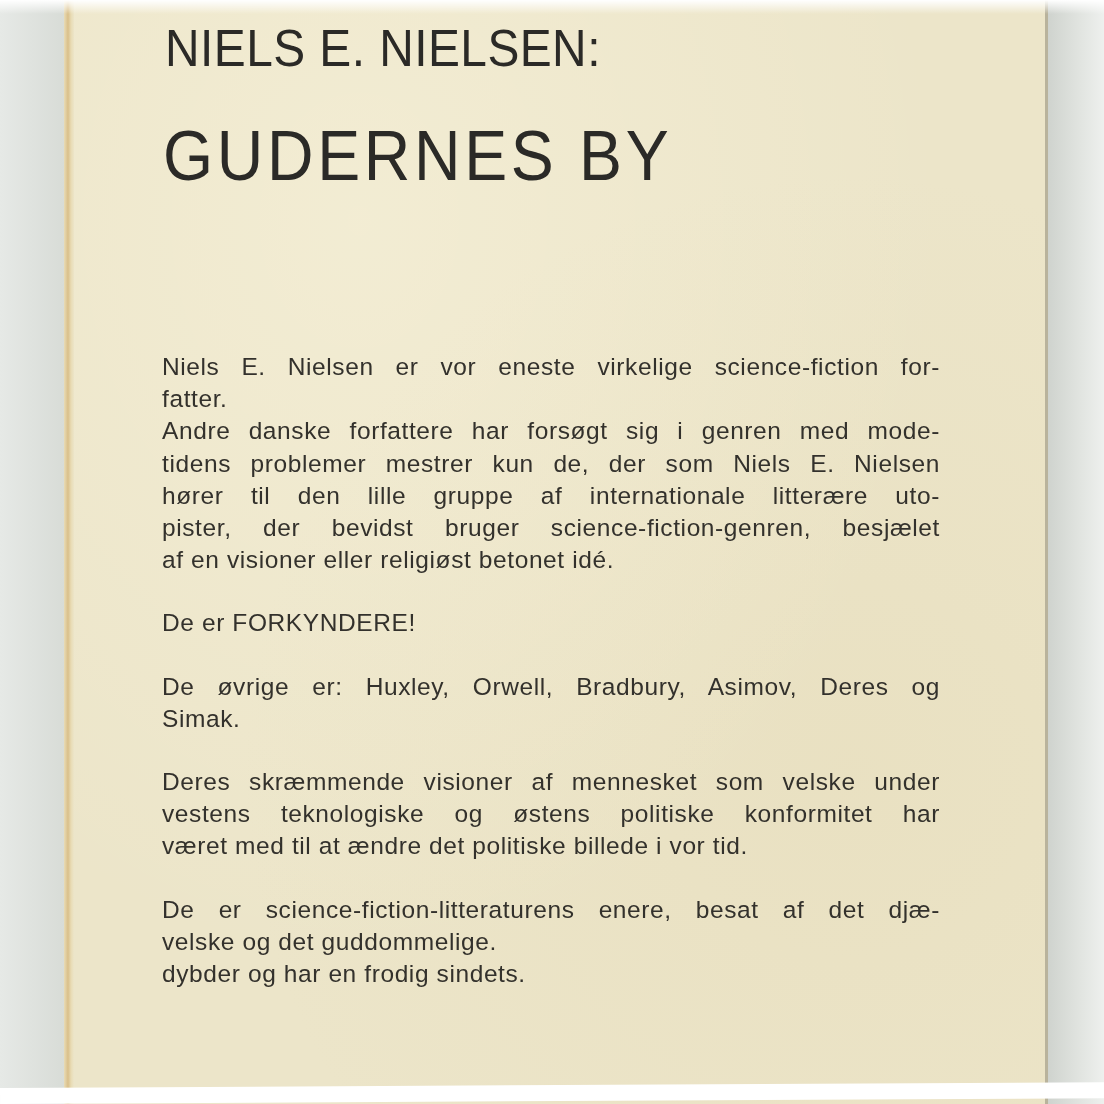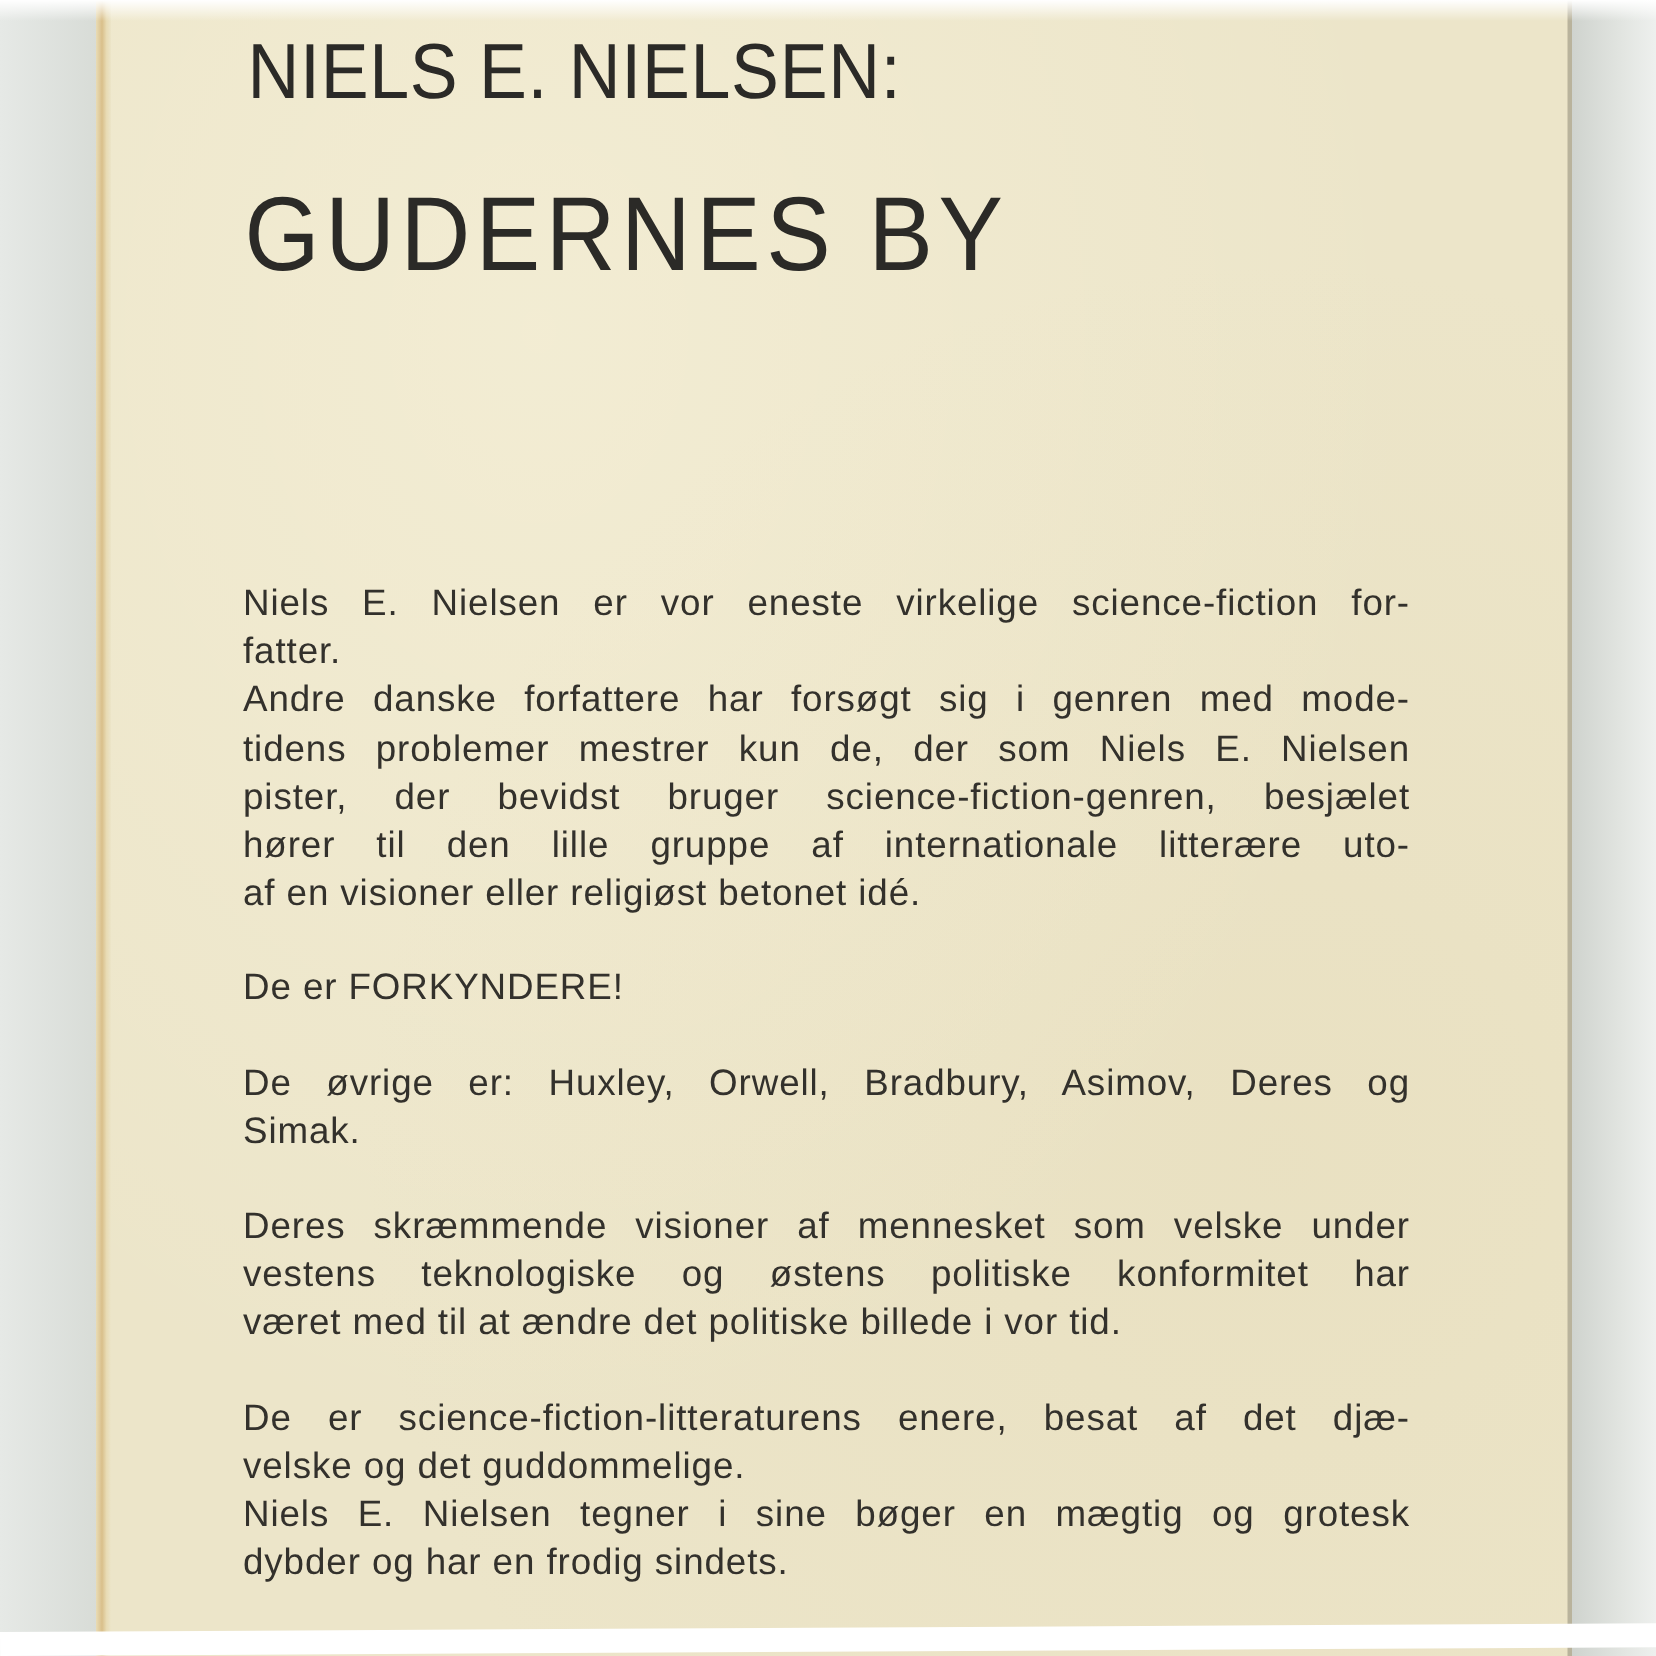--- a/index.html
+++ b/index.html
@@ -89,21 +89,20 @@
       font-weight: normal;
     }
     .body-text {
       position: absolute;
       left: 162px;
       top: 351px;
       width: 778px;
       color: #33312c;
       font-size: 24.5px;
       line-height: 32.2px;
-      margin-top: 36px;
     }
     .para {
       margin: 0;
       text-align: justify;
       text-align-last: left;
     }
     .para.gap {
       margin-top: 31px;
     }
     .line {
@@ -130,38 +129,37 @@
 
 <div class="author">NIELS E. NIELSEN:</div>
 <div class="title">GUDERNES BY</div>
 
 <div class="body-text">
   <p class="para">
     <span class="line">Niels E. Nielsen er vor eneste virkelige science-fiction for-</span>
     <span class="line last">fatter.</span>
     <span class="line">Andre danske forfattere har forsøgt sig i genren med mode-</span>
     <span class="line">tidens problemer mestrer kun de, der som Niels E. Nielsen</span>
+    <span class="line">hører til den lille gruppe af internationale litterære uto-</span>
     <span class="line">pister, der bevidst bruger science-fiction-genren, besjælet</span>
-    <span class="line">hører til den lille gruppe af internationale litterære uto-</span>
     <span class="line last">af en visioner eller religiøst betonet idé.</span>
   </p>
   <p class="para gap">
     <span class="line last">De er FORKYNDERE!</span>
   </p>
   <p class="para gap">
     <span class="line">De øvrige er: Huxley, Orwell, Bradbury, Asimov, Deres og</span>
     <span class="line last">Simak.</span>
   </p>
   <p class="para gap">
     <span class="line">Deres skræmmende visioner af mennesket som velske under</span>
     <span class="line">vestens teknologiske og østens politiske konformitet har</span>
     <span class="line last">været med til at ændre det politiske billede i vor tid.</span>
   </p>
   <p class="para gap">
     <span class="line">De er science-fiction-litteraturens enere, besat af det djæ-</span>
     <span class="line last">velske og det guddommelige.</span>
-    <span class="line">Niels E. Nielsen tegner i sine bøger en mægtig og grotesk</span>
     <span class="line last">dybder og har en frodig sindets.</span>
   </p>
 </div>
 
 <div class="top-strip"></div>
 <div class="bottom-strip"></div>
 
 </body></html>

